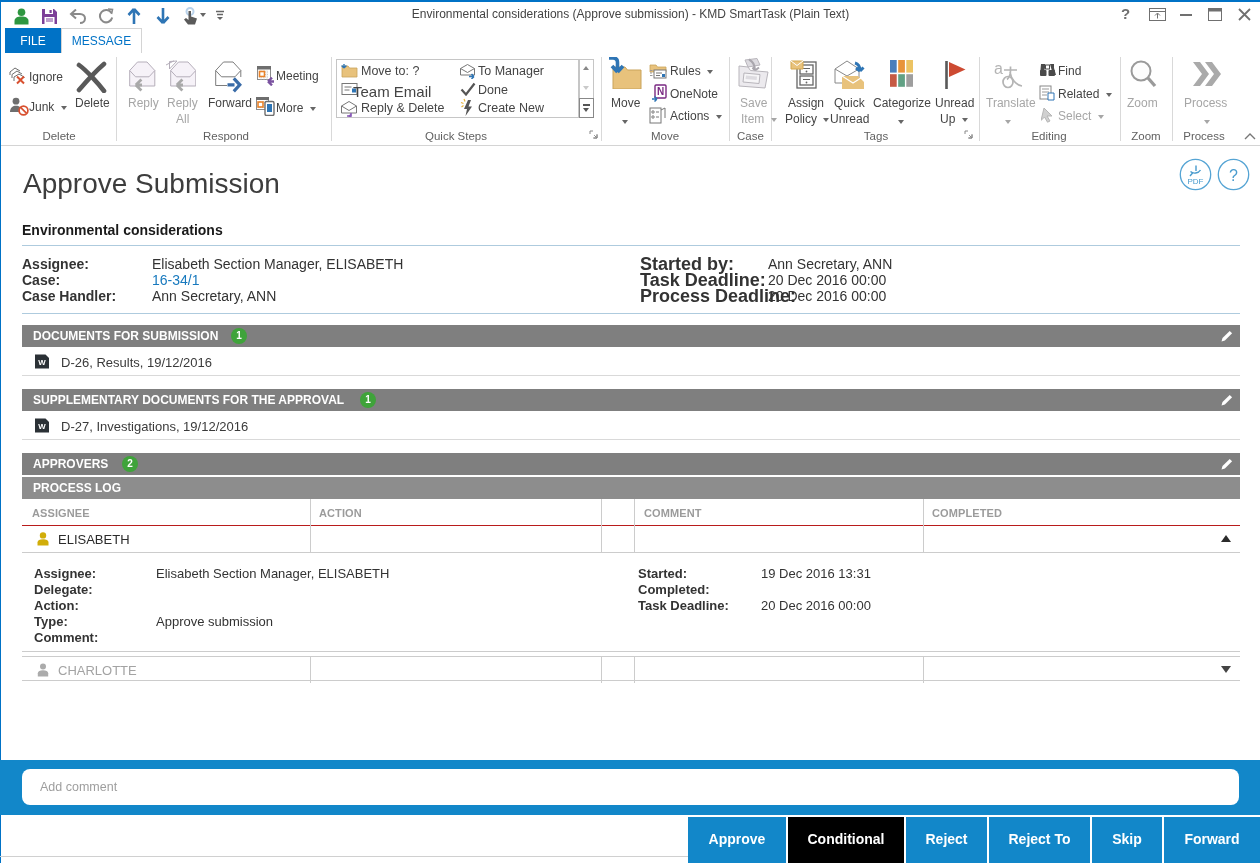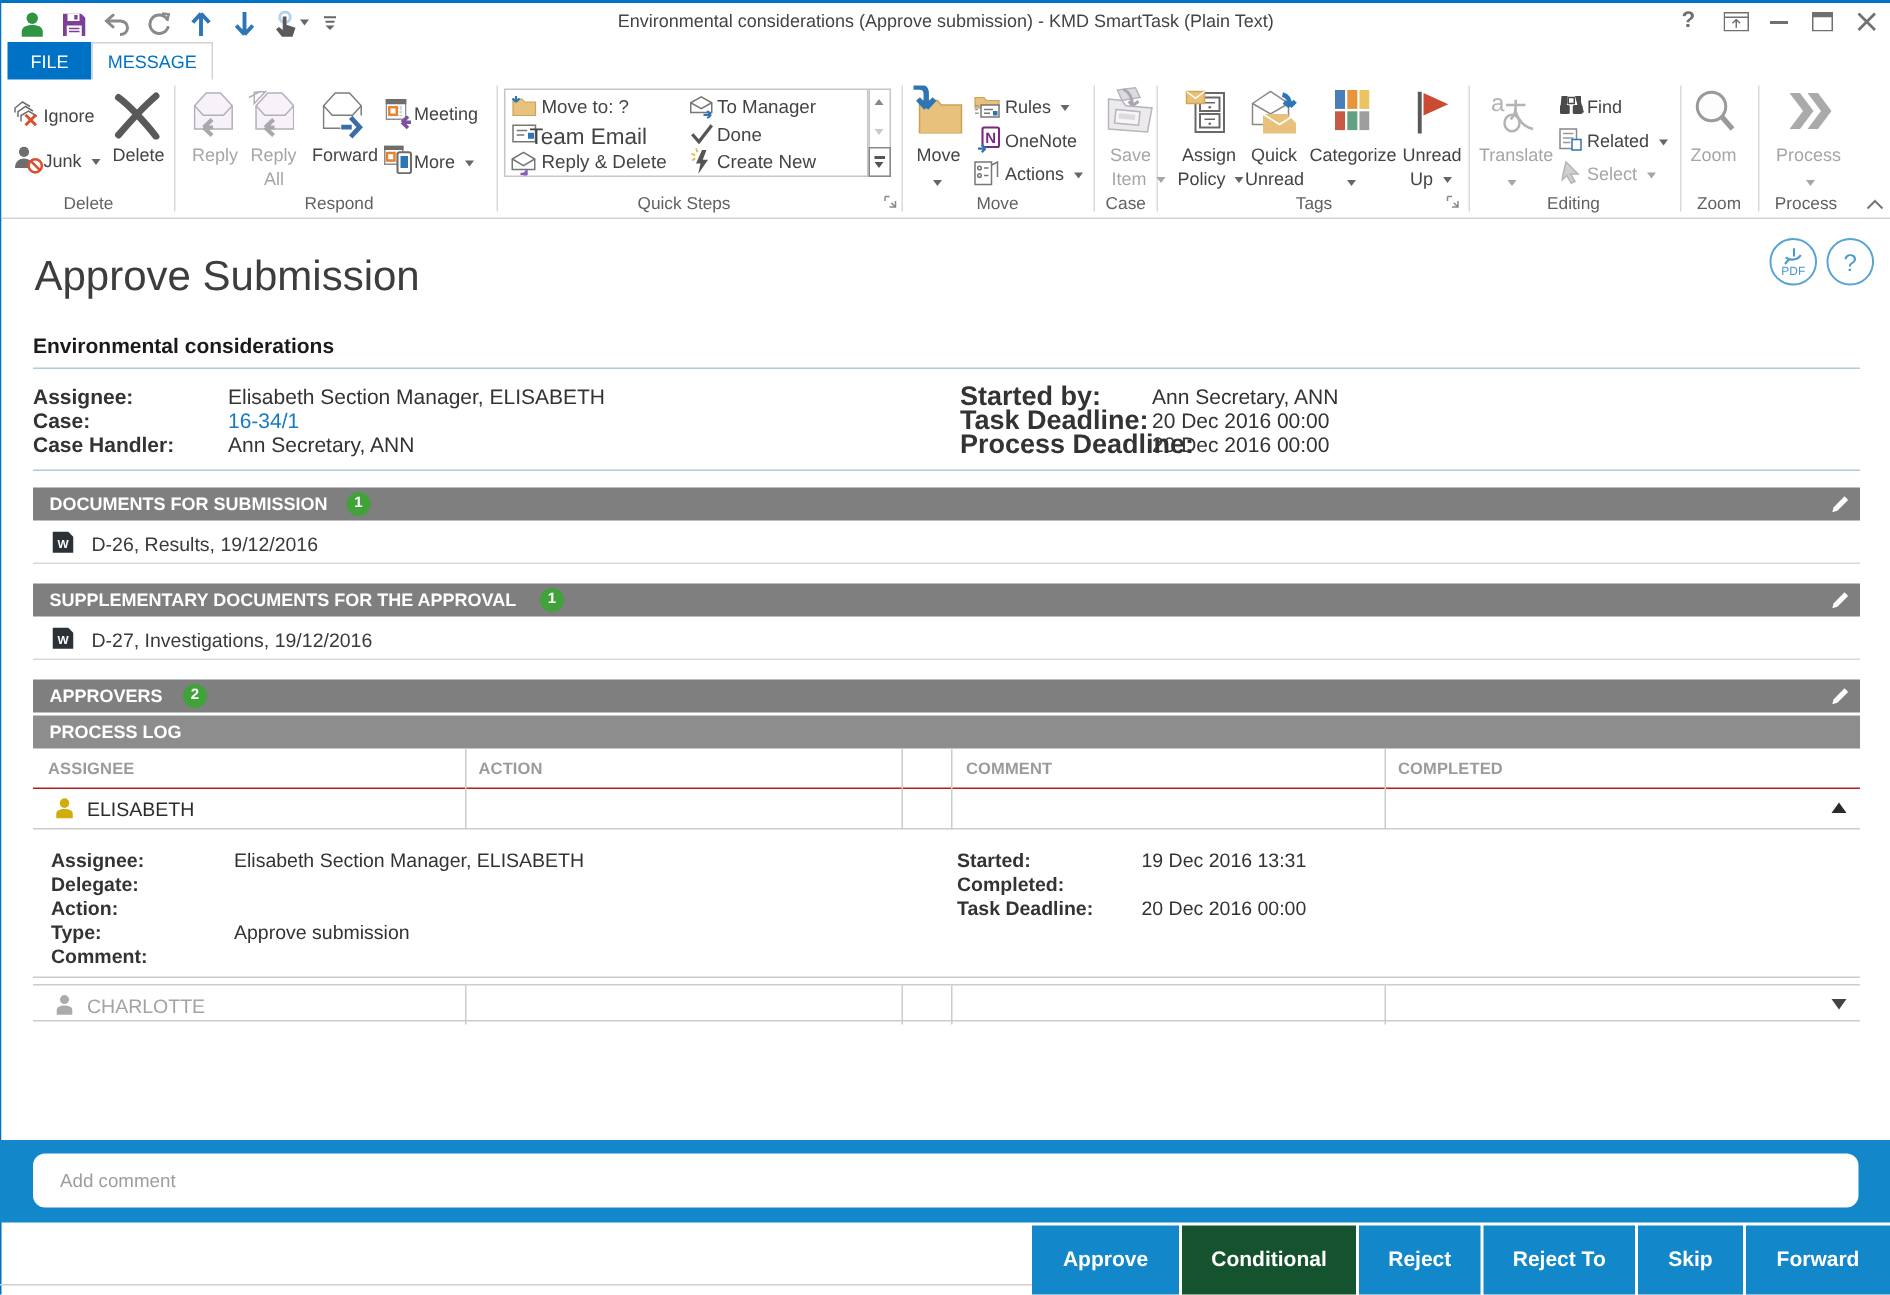--- a/index.html
+++ b/index.html
@@ -465,19 +465,19 @@
   </div>
 </div>
 
 <div class="abs" style="left:0;top:760px;width:1260px;height:55px;background:#1287c9">
   <div class="abs" style="left:22px;top:9px;width:1217px;height:36px;background:#fff;border-radius:8px">
     <div class="abs" style="left:18px;top:11px;font-size:12.5px;color:#9e9e9e">Add comment</div>
   </div>
 </div>
 <div id="btnrow" class="abs" style="left:0;top:817px;width:1260px;height:46px;font-size:14px;font-weight:bold;color:#fff;text-align:center">
   <div class="abs" style="left:688px;top:0;width:98px;height:46px;background:#1287c9;line-height:44px">Approve</div>
-  <div class="abs" style="left:788px;top:0;width:116px;height:46px;background:#14532d;line-height:44px">Conditional</div>
+  <div class="abs" style="left:788px;top:0;width:116px;height:46px;background:#000000;line-height:44px">Conditional</div>
   <div class="abs" style="left:906px;top:0;width:81px;height:46px;background:#1287c9;line-height:44px">Reject</div>
   <div class="abs" style="left:989px;top:0;width:101px;height:46px;background:#1287c9;line-height:44px">Reject To</div>
   <div class="abs" style="left:1092px;top:0;width:70px;height:46px;background:#1287c9;line-height:44px">Skip</div>
   <div class="abs" style="left:1164px;top:0;width:96px;height:46px;background:#1287c9;line-height:44px">Forward</div>
 </div>
 <div class="abs" style="left:0;top:856px;width:688px;height:1px;background:#d0d0d0"></div>
 
 </body></html>

